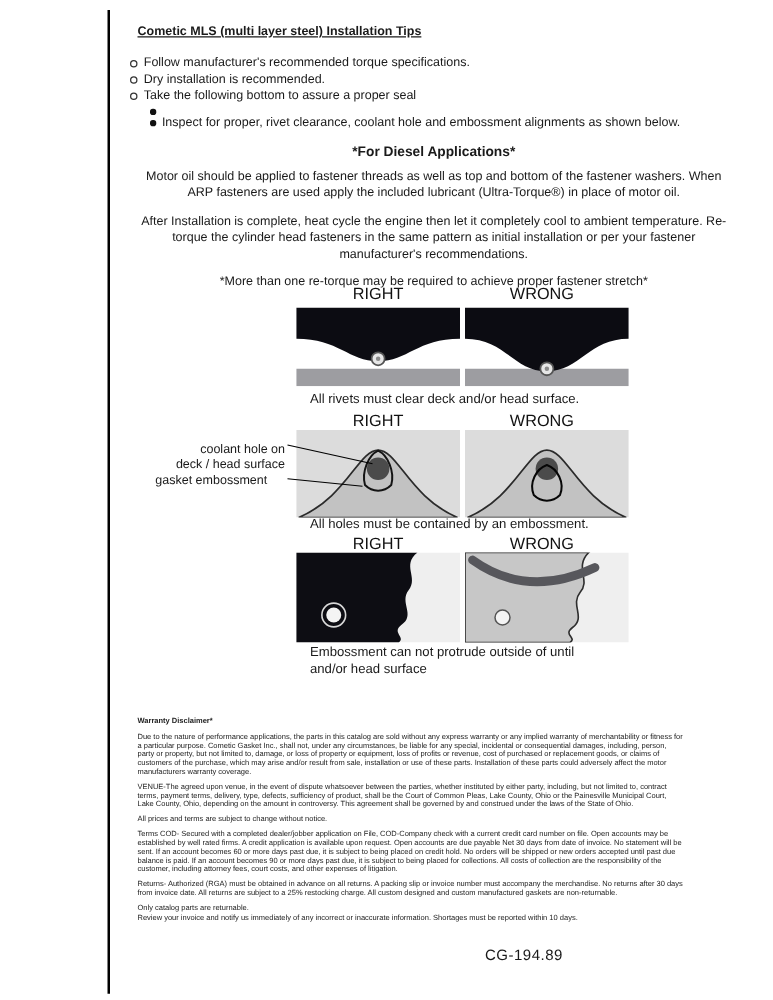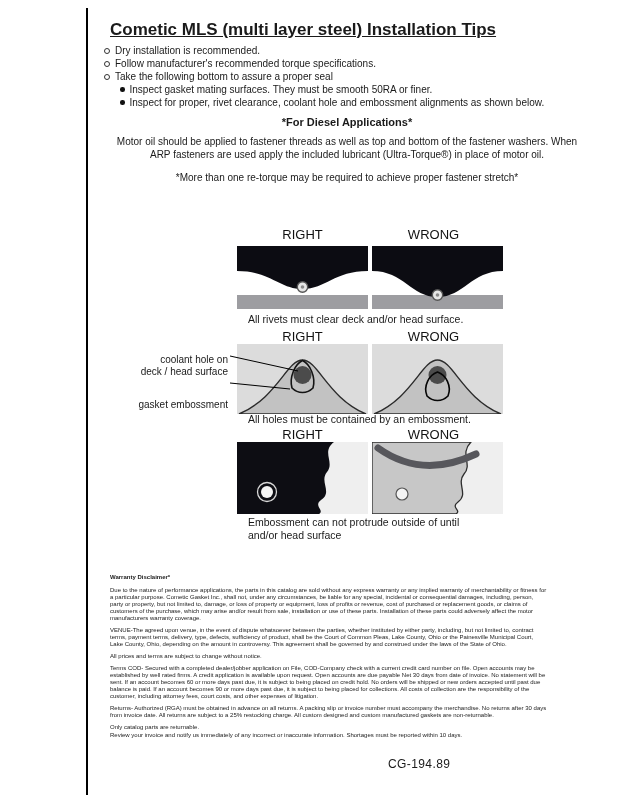--- a/index.html
+++ b/index.html
@@ -2,21 +2,21 @@
 <html><head>
 <meta charset="utf-8">
 <style>
   html,body { margin:0; padding:0; background:#ffffff; }
   .page {
     position:relative; width:618px; height:800px; background:#ffffff;
     font-family:"Liberation Sans", sans-serif; color:#1a1a1a; overflow:hidden;
   }
   .left-rule { position:absolute; left:86px; top:8px; width:2px; height:787px; background:#000; }
 
-  .title { position:absolute; left:110px; top:20px; margin:0; font-size:17px; font-weight:bold; text-decoration:underline; }
+  .title { position:absolute; left:110px; top:20px; margin:0; font-size:10px; font-weight:bold; text-decoration:underline; }
 
   .bullets { position:absolute; left:104px; top:45px; width:470px; font-size:10px; }
   .b { display:flex; align-items:flex-start; margin-bottom:1.5px; line-height:11.5px; }
   .m1 { width:4px; height:4px; border:1px solid #333; border-radius:50%; margin:3px 5px 0 0; flex:none; }
   .b.sub { margin-left:16px; }
   .m2 { width:4.5px; height:4.5px; background:#111; border-radius:50%; margin:3px 5px 0 0; flex:none; }
 
   .diesel { position:absolute; left:110px; top:116px; width:474px; font-size:10px; line-height:12.9px;text-align:center; }
   .diesel-heading { font-weight:bold; font-size:11px; margin:0 0 7px 0; }
   .diesel p { margin:0 0 10px 0; }
@@ -27,21 +27,21 @@
   .fig-panels { position:absolute; left:237px; width:266px; display:flex; gap:4px; }
   .fig-panels svg { display:block; }
   .fig-caption { position:absolute; left:248px; font-size:10.5px; line-height:12.5px; }
 
   .r1l { top:227px; } .r1p { top:246px; } .r1c { top:313px; }
   .r2l { top:329px; } .r2p { top:344px; } .r2c { top:413px; }
   .r3l { top:427px; } .r3p { top:442px; } .r3c { top:516px; }
 
   .side-label { position:absolute; left:110px; width:118px; text-align:right; font-size:10px; line-height:11.5px; }
   .coolant { top:354px; }
-  .emboss { top:399px; }
+  .emboss { top:379px;text-align:center; }
   .leader-overlay { position:absolute; left:0; top:0; pointer-events:none; }
 
   .legal { position:absolute; left:110px; top:574px; width:437px; font-size:6px; line-height:7px; color:#222; }
   .legal-heading { font-weight:bold; margin:0 0 6px 0; }
   .legal p { margin:0 0 5px 0; }
   .legal p.tight { margin-bottom:1px; }
 
   .doc-number { position:absolute; left:388px; top:757px; font-size:12px; letter-spacing:0.4px; }
 </style>
 </head>
@@ -49,43 +49,43 @@
 
 <div class="page">
 
   <div class="left-rule"></div>
 
   <h1 class="title">Cometic MLS (multi layer steel) Installation Tips</h1>
 
   <div class="bullets">
     <div class="b">
       <span class="m1"></span>
-      <span>Dry installation is recommended.</span>
+      <span>Follow manufacturer's recommended torque specifications.</span>
     </div>
     <div class="b">
       <span class="m1"></span>
-      <span>Follow manufacturer's recommended torque specifications.</span>
+      <span>Dry installation is recommended.</span>
     </div>
     <div class="b">
       <span class="m1"></span>
       <span>Take the following bottom to assure a proper seal</span>
     </div>
     <div class="b sub">
       <span class="m2"></span>
-      <span>Inspect gasket mating surfaces.  They must be smooth 50RA or finer.</span>
     </div>
     <div class="b sub">
       <span class="m2"></span>
       <span>Inspect for proper, rivet clearance, coolant hole and embossment alignments as shown below.</span>
     </div>
   </div>
 
   <div class="diesel">
     <div class="diesel-heading">*For Diesel Applications*</div>
     <p>Motor oil should be applied to fastener threads as well as top and bottom of the fastener washers. When ARP fasteners are used apply the included lubricant (Ultra-Torque®) in place of motor oil.</p>
+    <p>After Installation is complete, heat cycle the engine then let it completely cool to ambient temperature. Re-torque the cylinder head fasteners in the same pattern as initial installation or per your fastener manufacturer's recommendations.</p>
     <div class="note">*More than one re-torque may be required to achieve proper fastener stretch*</div>
   </div>
 
   <div class="fig-labels r1l">
     <span>RIGHT</span>
     <span>WRONG</span>
   </div>
   <div class="fig-panels r1p">
     <svg width="131" height="63" viewBox="0 0 131 63">
       <rect width="131" height="63" fill="#ffffff"></rect>

